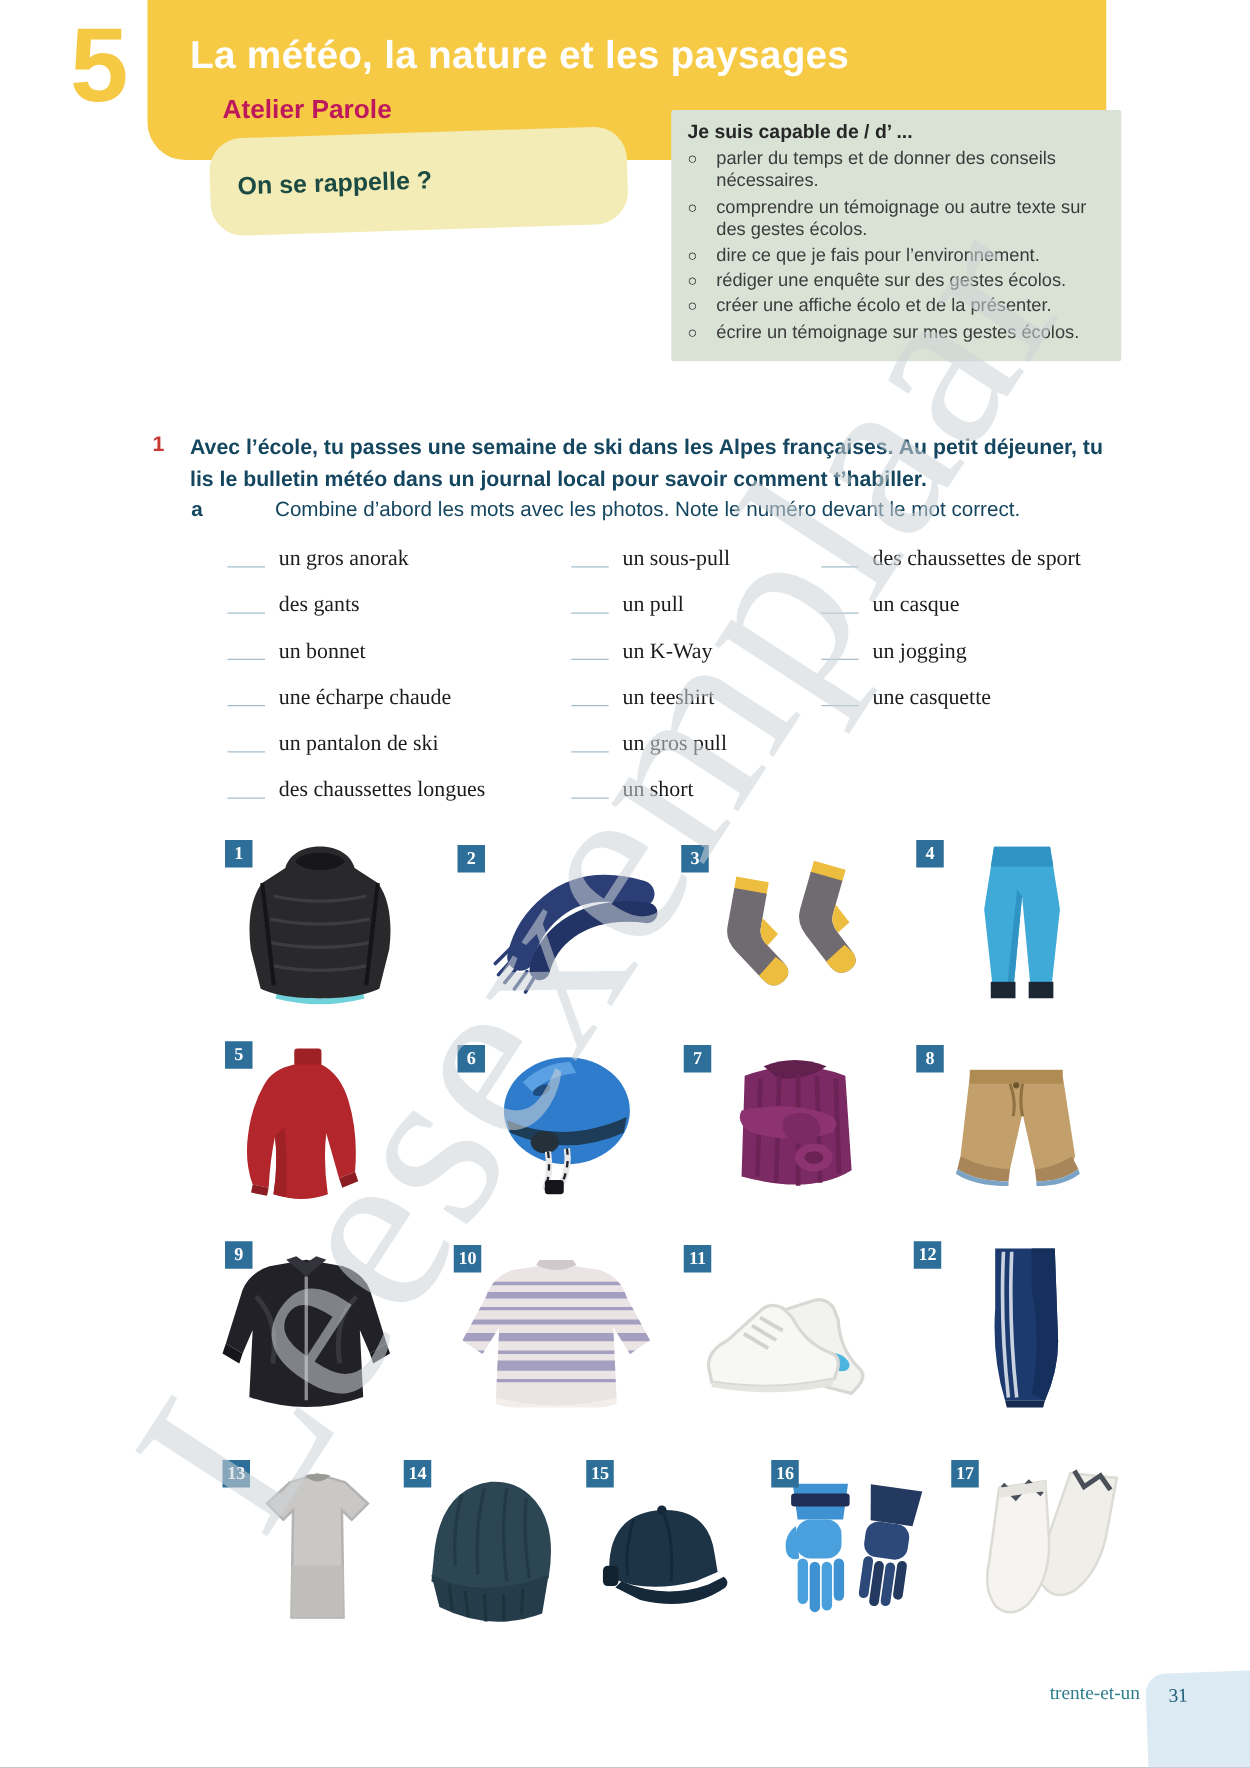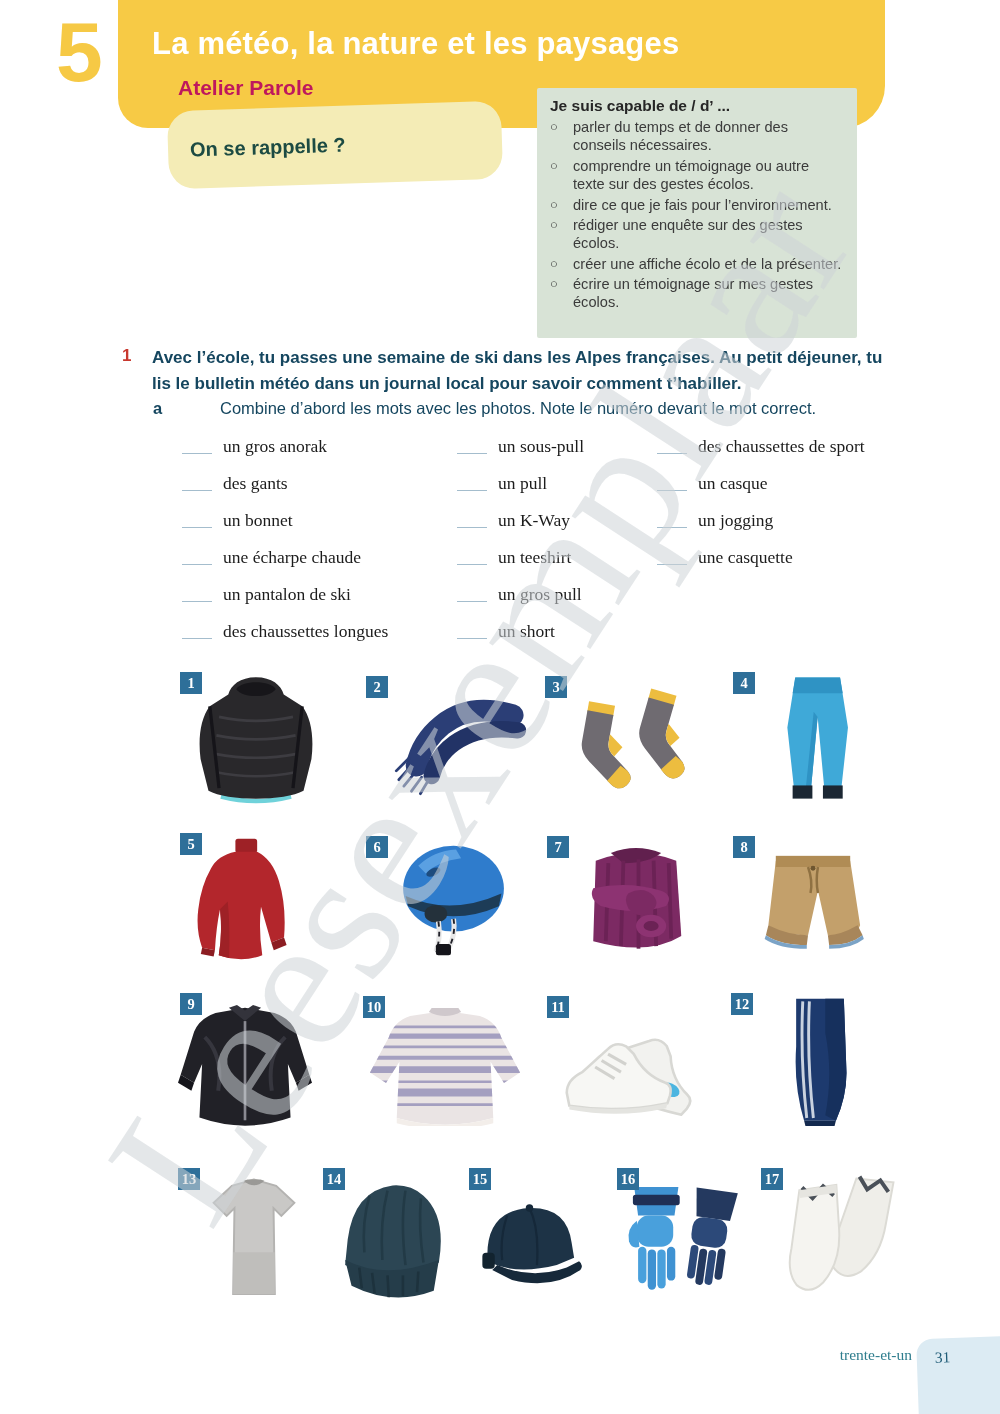--- a/index.html
+++ b/index.html
@@ -10,22 +10,22 @@
   
   .chapter-num{left:56px;top:10px;font-size:84px;font-weight:bold;color:#F6C945;line-height:1;}
   .band{left:118px;top:0;width:767px;height:128px;background:#F7CA45;border-radius:0 0 42px 30px;}
   .band-title{left:152px;top:26px;font-size:31px;font-weight:bold;color:#ffffff;letter-spacing:.2px;}
   .band-subtitle{left:178px;top:76px;font-size:21px;font-weight:bold;color:#be185d;}
   .recall{left:168px;top:106px;width:334px;height:78px;background:#F4ECB6;border-radius:26px;
           transform:rotate(-1.8deg);display:flex;align-items:center;}
   .recall-label{margin-left:22px;font-size:20px;font-weight:bold;color:#1C4B43;}
 
   
-  .cap-box{left:537px;top:88px;width:320px;background:#D8E3D6;border-radius:2px;
-           padding:9px 13px 24px 13px;box-sizing:border-box;z-index:4;}
+  .cap-box{left:537px;top:88px;width:360px;background:#D8E3D6;border-radius:2px;
+           padding:9px 13px 12px 13px;box-sizing:border-box;z-index:4;}
   .cap-title{font-size:15.5px;font-weight:bold;color:#262626;margin-bottom:3px;}
   .cap-item{display:flex;font-size:14.6px;line-height:1.26;color:#3b3b3b;margin-bottom:2px;}
   .cap-bullet{width:23px;flex:none;color:#2d2d2d;font-size:13px;padding-top:1px;}
 
   
   .ex-num{left:122px;top:346px;font-size:17px;font-weight:bold;color:#C8382E;}
   .ex-intro{left:152px;top:345px;width:737px;font-size:17px;font-weight:bold;
             line-height:1.5;color:#15465F;}
   .sub-label{left:153px;top:399px;font-size:16.5px;font-weight:bold;color:#15465F;}
   .sub-instr{left:180px;top:399px;width:700px;font-size:16.5px;color:#15465F;margin-left:40px;}

